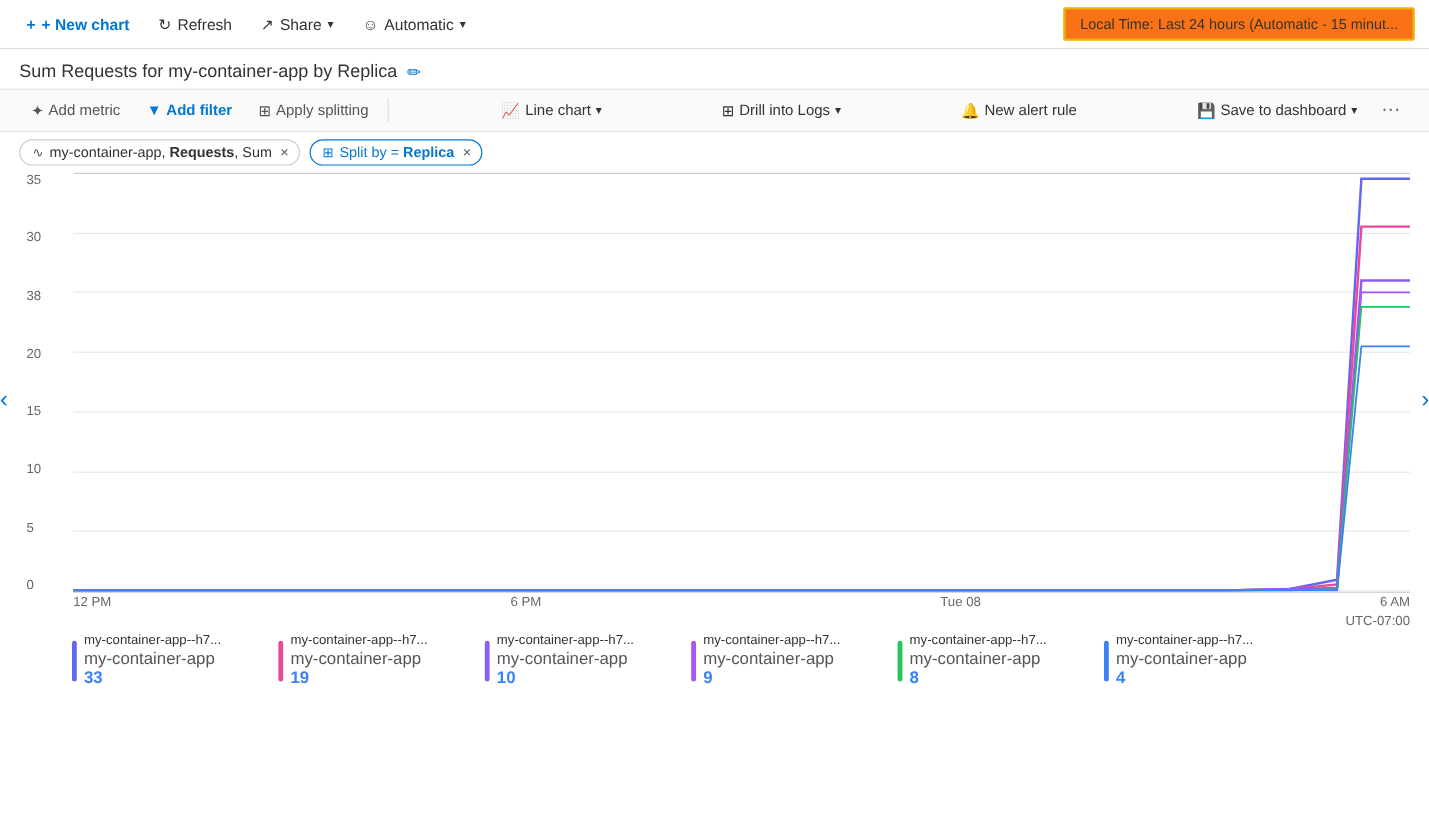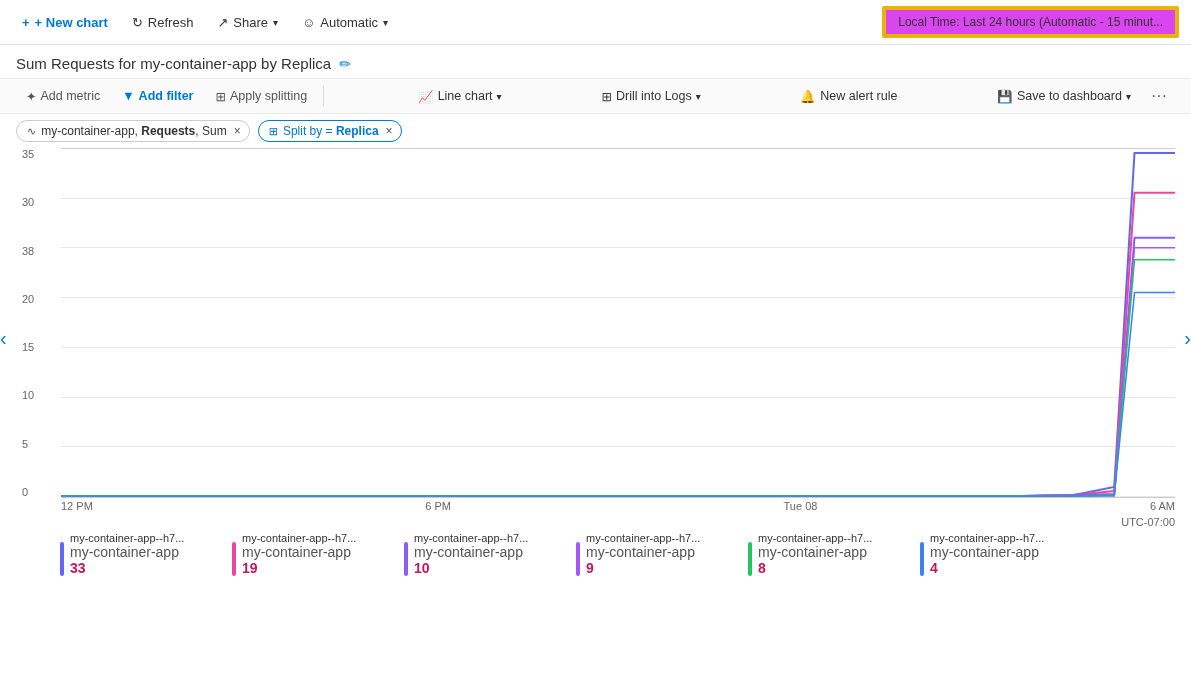--- a/index.html
+++ b/index.html
@@ -23,22 +23,22 @@
       background: none;
       cursor: pointer;
       font-size: 13px;
       color: #333;
       border-radius: 2px;
     }
     .toolbar-btn.new-chart { font-weight: 600; color: #0078d4; }
     .time-range-btn {
       margin-left: auto;
       padding: 5px 12px;
-      border: 4px solid #eab308;
-      background: #d946ef;
+      border: 2px solid #eab308;
+      background: #f97316;
       cursor: pointer;
       font-size: 12px;
       border-radius: 2px;
       color: #333;
     }
 
     
     .chart-title-area {
       padding: 10px 16px 6px;
       display: flex;
@@ -226,35 +226,35 @@
 
     
     .legend-area {
       padding: 4px 16px 4px 60px;
       display: flex;
       flex-wrap: wrap;
       gap: 12px;
     }
     .legend-item {
       display: flex;
-      align-items: flex-end;
+      align-items: center;
       gap: 6px;
       min-width: 160px;
     }
     .legend-color {
       width: 4px;
       min-height: 34px;
       border-radius: 2px;
       flex-shrink: 0;
       margin-top: 2px;
     }
     .legend-text { display: flex; flex-direction: column; }
     .legend-name { font-size: 11px; color: #333; font-weight: 500; }
     .legend-sub { font-size: 14px; color: #555; }
-    .legend-value { font-size: 14px; font-weight: 700; color: #be185d; }
+    .legend-value { font-size: 14px; font-weight: 700; color: #3b82f6; }
   </style>
 </head>
 <body>
 
 <div class="top-toolbar">
   <button class="toolbar-btn new-chart">
     <span>+</span>
     <span>+ New chart</span>
   </button>
   <button class="toolbar-btn">

